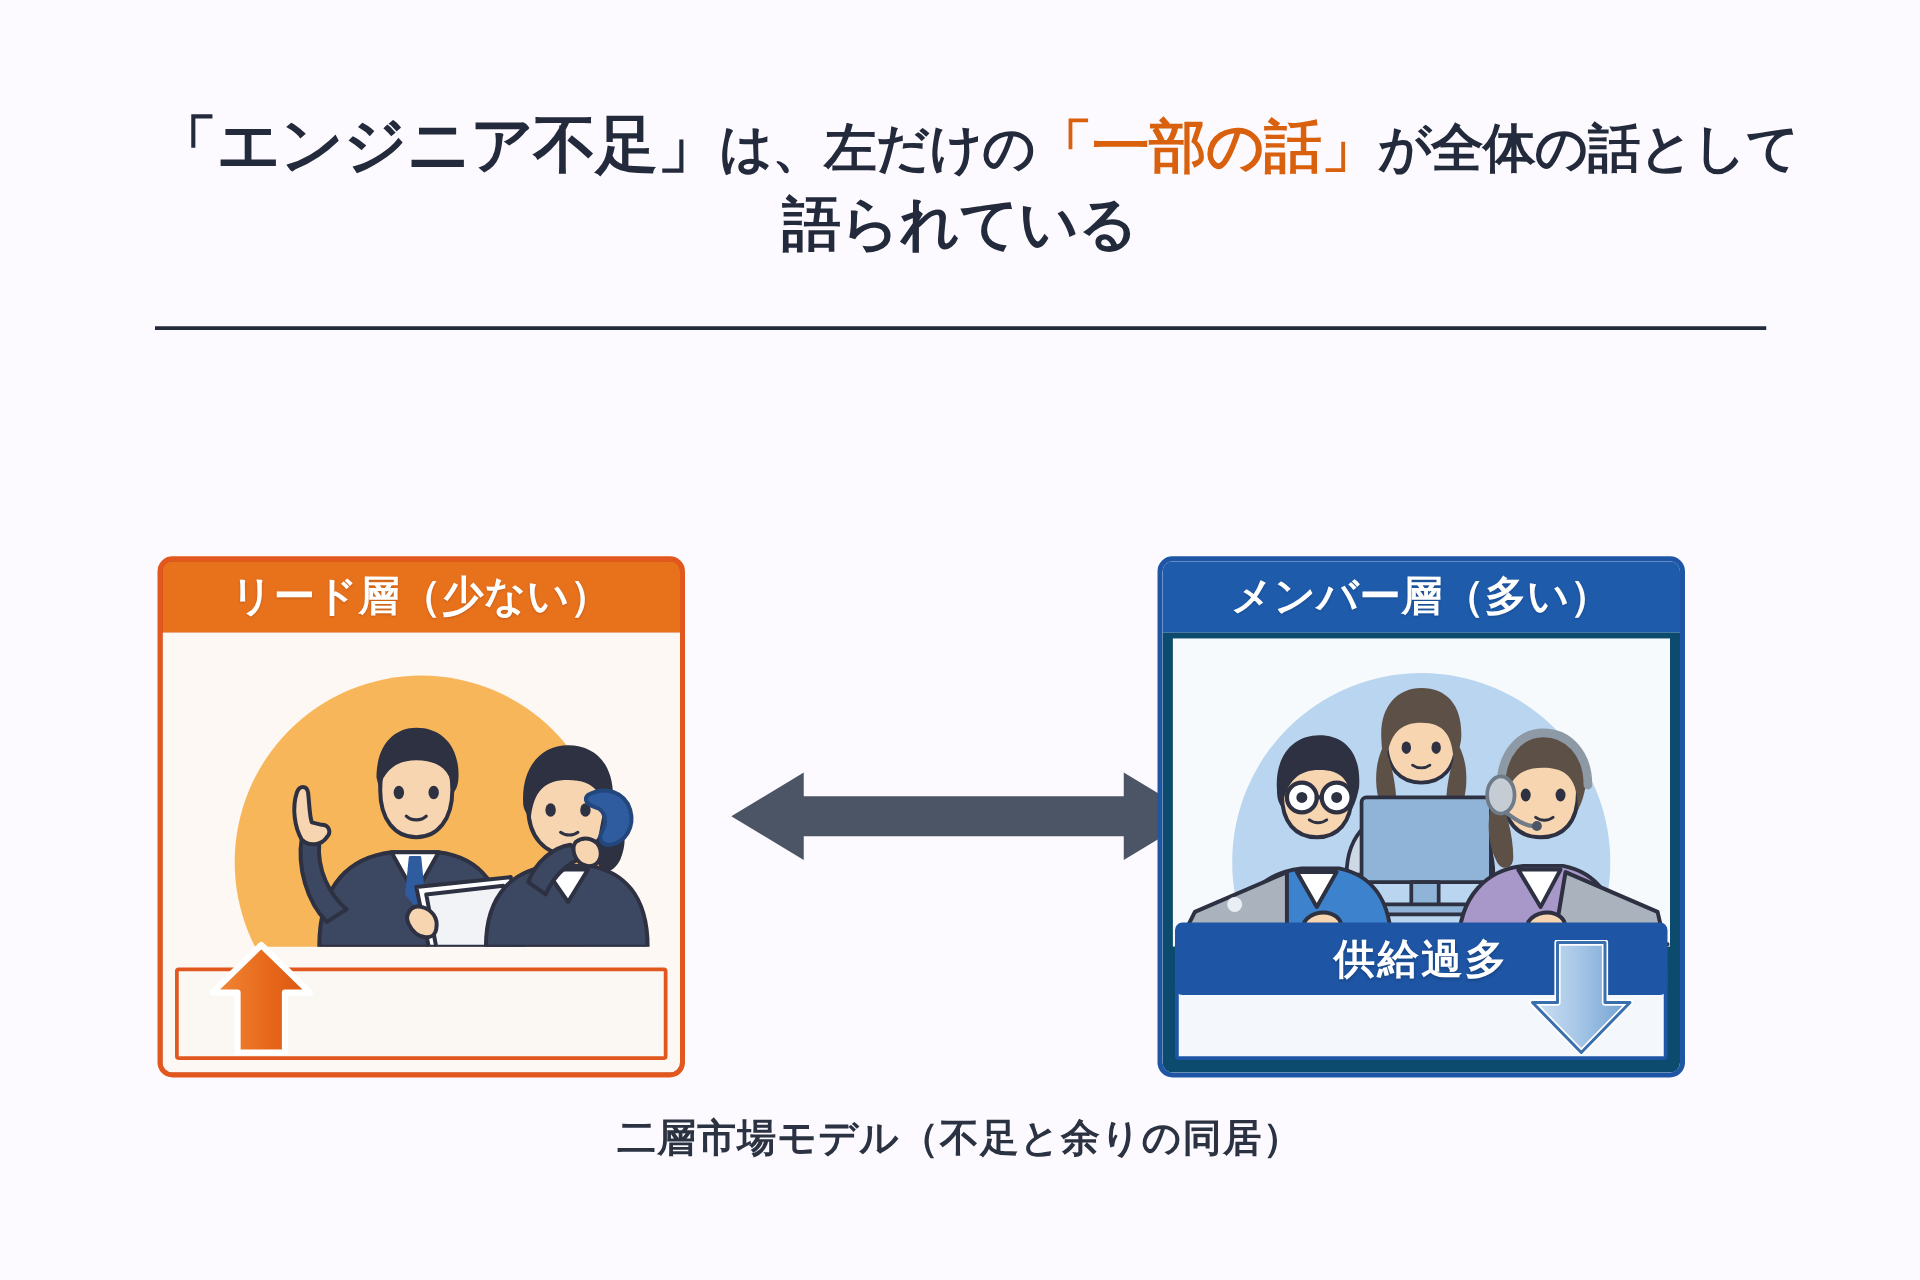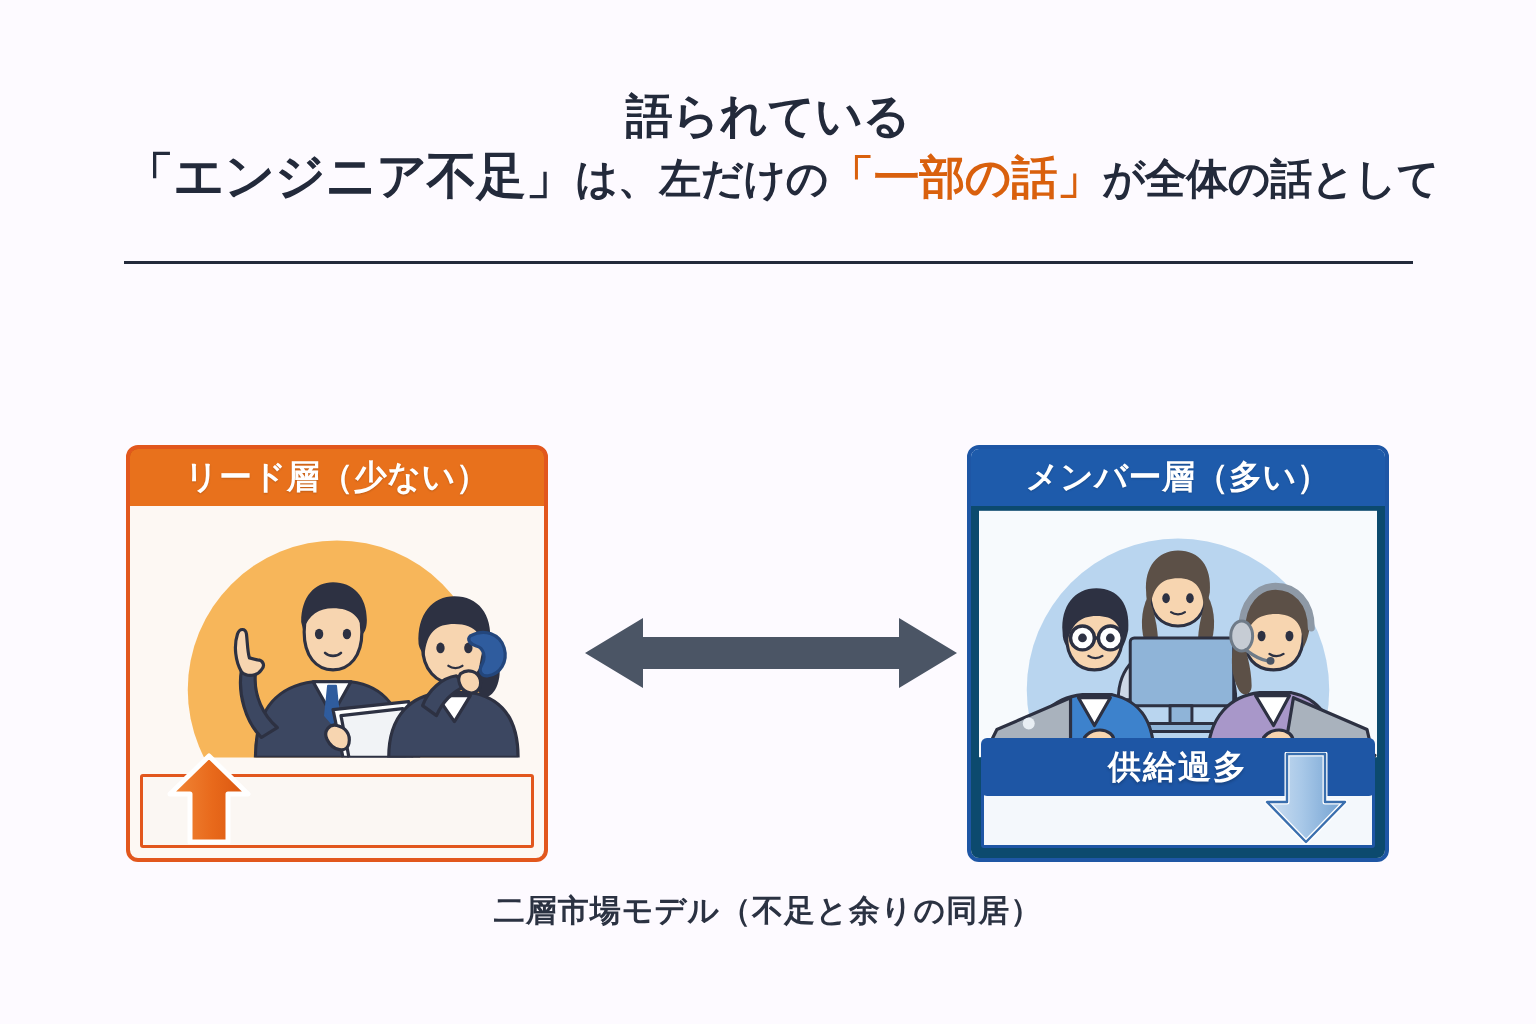--- a/index.html
+++ b/index.html
@@ -28,21 +28,21 @@
     background:#232a3b;
   }
 
   
   .card{
     position:absolute;top:445px;width:422px;height:417px;
     border-radius:12px;overflow:hidden;
     box-sizing:border-box;
   }
   .card-left{left:126px;border:4px solid #e2571d;background:#c2410c;}
-  .card-right{left:967px;border:4px solid #1e56a5;background:#f6f9fd;}
+  .card-right{left:926px;border:4px solid #1e56a5;background:#f6f9fd;}
 
   .card-head{
     height:57px;width:100%;
     display:flex;align-items:center;justify-content:center;
     font-size:33px;font-weight:bold;color:#ffffff;
     letter-spacing:0.5px;
     text-shadow:0 1px 2px rgba(0,0,0,.18);
     box-sizing:border-box;
   }
   .head-left{background:#e8711c;}
@@ -95,24 +95,24 @@
     text-align:center;font-size:31px;font-weight:bold;
     color:#2b3242;letter-spacing:1px;
   }
 </style>
 </head>
 <body>
 
 <div class="stage">
 
   <div class="title-block">
-    <div class="title-line">語られている</div>
     <div class="title-line">
       <span class="t-big">「エンジニア不足」</span><span class="t-mid">は、左だけの</span><span class="t-accent">「一部の話」</span><span class="t-mid">が全体の話として</span>
     </div>
+    <div class="title-line">語られている</div>
   </div>
   <div class="title-rule"></div>
 
   <div class="card card-left">
     <div class="card-head head-left">リード層（少ない）</div>
     <div class="card-body">
 
       <div class="illus">
         <svg viewBox="0 0 400 248" preserveAspectRatio="xMidYMid meet">
           <defs>

